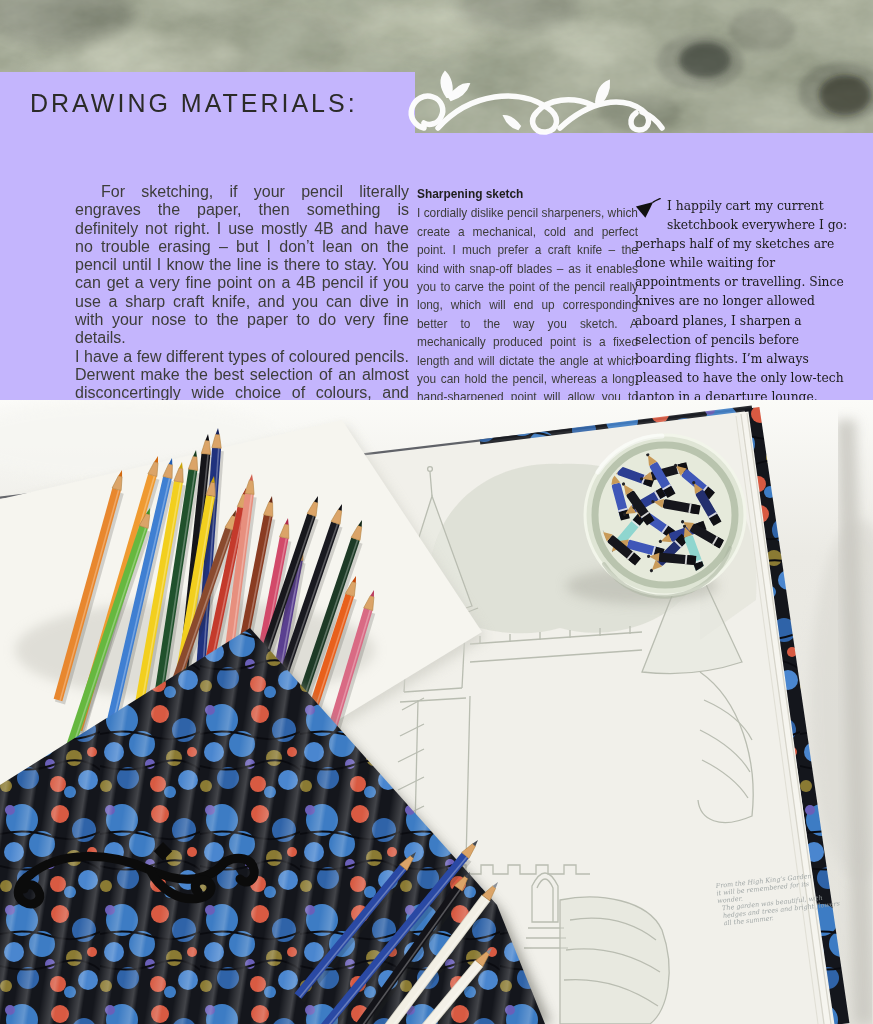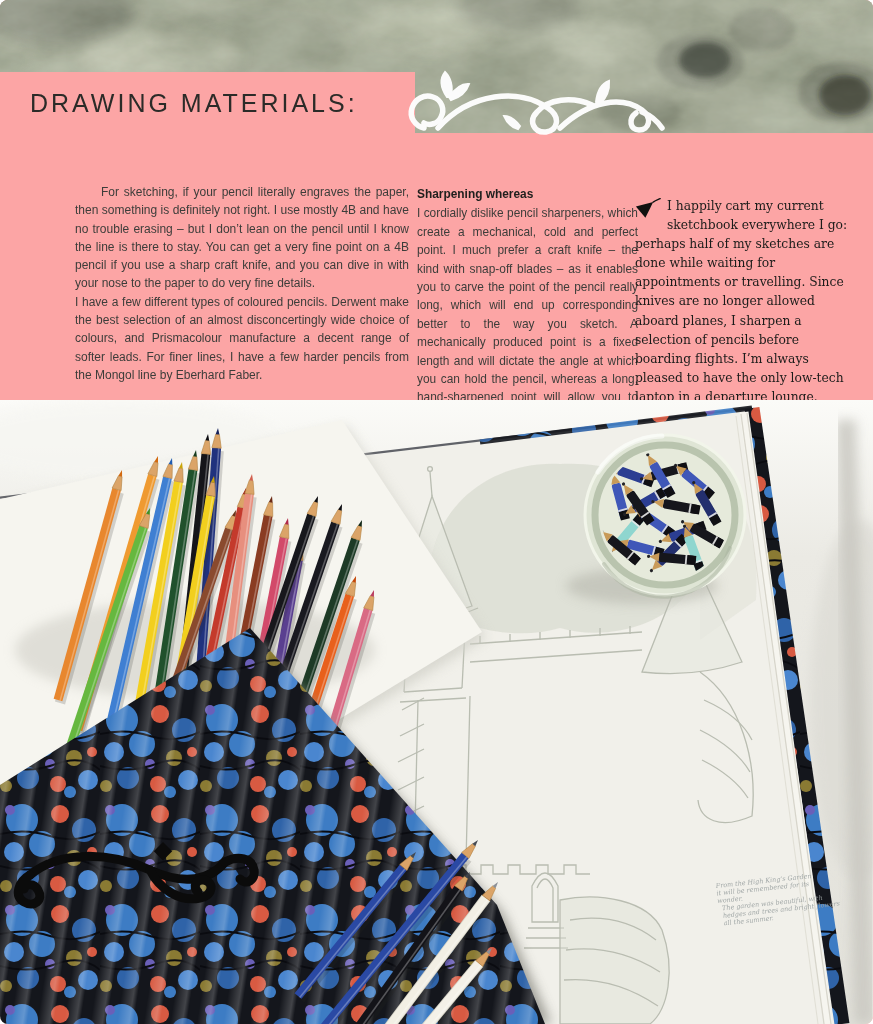--- a/index.html
+++ b/index.html
@@ -1,25 +1,25 @@
 <!DOCTYPE html>
 <html><head>
 <meta charset="utf-8">
 <style>
   html,body{margin:0;padding:0;background:#ffffff;}
-  .page{position:relative;width:873px;height:1024px;background:#fca5a5;overflow:hidden;
-        font-family:"Liberation Sans","DejaVu Sans",sans-serif;border-radius:8px;}
+  .page{position:relative;width:873px;height:1024px;background:#c4b5fd;overflow:hidden;
+        font-family:"Liberation Sans","DejaVu Sans",sans-serif;}
   .banner{position:absolute;left:0;top:0;width:873px;height:140px;display:block;}
   .title{position:absolute;left:30px;top:84px;font-size:25px;letter-spacing:3px;
          line-height:38px;color:#2b2b28;font-weight:500;
          font-family:"Liberation Sans","DejaVu Sans",sans-serif;}
   .col{position:absolute;color:#3d3d3a;text-align:justify;}
   .col p{margin:0;}
   .col .h{font-weight:bold;color:#1f1f1d;margin-top:13px;margin-bottom:1px;text-align:left;}
-  .col1{left:75px;top:183px;width:334px;font-size:12px;line-height:18.3px;}
+  .col1{left:75px;top:183px;width:334px;font-size:16px;line-height:18.3px;}
   .col1 .p1{text-indent:26px;}
   .col2{left:417px;top:185px;width:221px;font-size:11.9px;line-height:18.4px;}
   .col2 .h{margin-top:0;}
   .caption{left:635px;top:197px;width:213px;position:absolute;text-align:left;
            font-family:"DejaVu Serif","Liberation Serif",serif;
            font-size:12.3px;line-height:19.1px;color:#1c1c1a;}
   .capicon{float:left;width:26px;height:22px;margin:1px 6px 0 0;}
   .photo{position:absolute;left:0;top:400px;width:873px;height:624px;display:block;}
 </style>
 </head>
@@ -76,21 +76,21 @@
   <div class="title">
     <span>DRAWING MATERIALS:</span><br>
   </div>
 
   <div class="col col1">
     <p class="p1">For sketching, if your pencil literally engraves the paper, then something is definitely not right. I use mostly 4B and have no trouble erasing – but I don’t lean on the pencil until I know the line is there to stay. You can get a very fine point on a 4B pencil if you use a sharp craft knife, and you can dive in with your nose to the paper to do very fine details.</p>
     <p>I have a few different types of coloured pencils. Derwent make the best selection of an almost disconcertingly wide choice of colours, and Prismacolour manufacture a decent range of softer leads. For finer lines, I have a few harder pencils from the Mongol line by Eberhard Faber.</p>
   </div>
 
   <div class="col col2">
-    <p class="h">Sharpening whereas</p>
+    <p class="h">Sharpening sketch</p>
     <p>I cordially dislike pencil sharpeners, which create a mechanical, cold and perfect point. I much prefer a craft knife – the kind with snap-off blades – as it enables you to carve the point of the pencil really long, which will end up corresponding better to the way you sketch. A mechanically produced point is a fixed length and will dictate the angle at which you can hold the pencil, whereas a long, hand-sharpened point will allow you to hold it nearly flat to the page if necessary.</p>
   </div>
 
   <div class="caption">
     <svg class="capicon" viewBox="0 0 30 24">
       <path d="M1,9 L21,4 L12,22 Z" fill="#111110"></path>
       <path d="M21,4 C24,2 27,1 29,0" stroke="#111110" stroke-width="1.6" fill="none" stroke-linecap="round"></path>
     </svg>
     <span>I happily cart my current sketchbook everywhere I go: perhaps half of my sketches are done while waiting for appointments or travelling. Since knives are no longer allowed aboard planes, I sharpen a selection of pencils before boarding flights. I’m always pleased to have the only low-tech laptop in a departure lounge.</span>
   </div>

